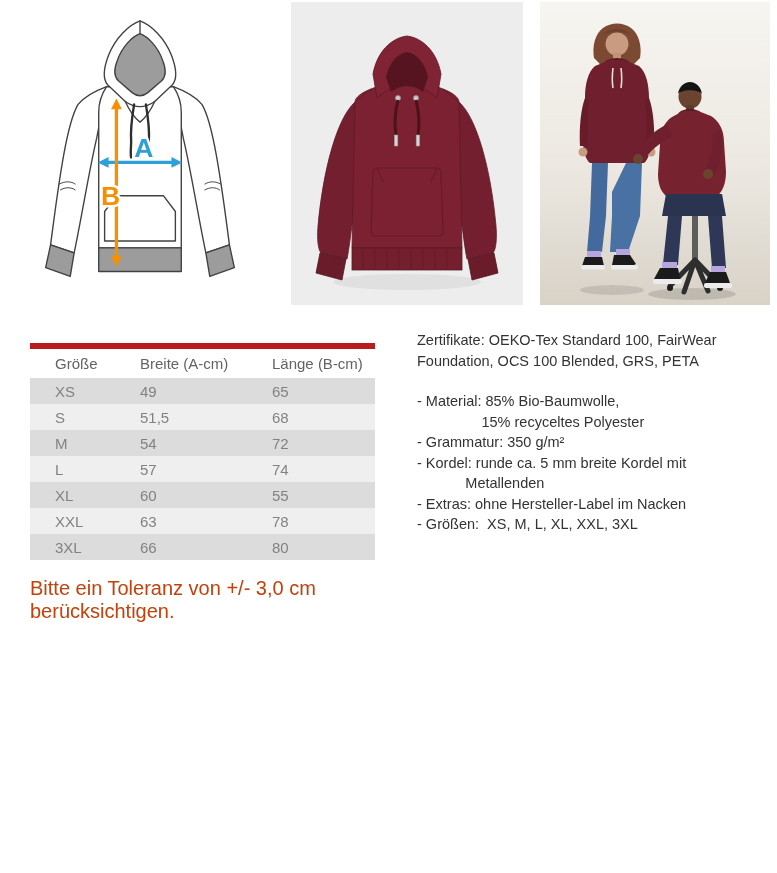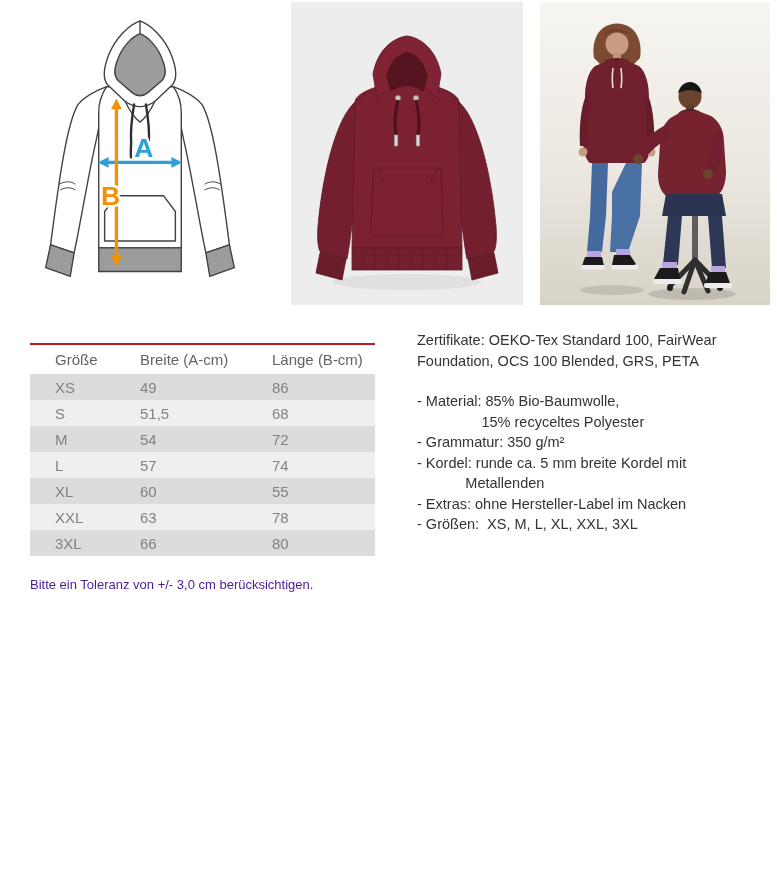--- a/index.html
+++ b/index.html
@@ -13,29 +13,29 @@
 
   
   #size-diagram{left:40px;top:14px;width:200px;height:285px;}
   #product-photo{left:291px;top:2px;width:232px;height:303px;background:#ededed;}
   #models-photo{left:540px;top:2px;width:230px;height:303px;
     background:linear-gradient(180deg,#f7f5f1 0%,#ece8e1 55%,#d8d2c7 100%);}
   #size-diagram svg,#product-photo svg,#models-photo svg{display:block;width:100%;height:100%;}
 
   
   #size-table-wrap{left:30px;top:343px;width:345px;}
-  table{border-collapse:collapse;width:345px;table-layout:fixed;border-top:2px solid #b91c1c;}
+  table{border-collapse:collapse;width:345px;table-layout:fixed;border-top:6px solid #b91c1c;}
   col.c1{width:110px;} col.c2{width:132px;} col.c3{width:103px;}
   th{font-weight:normal;color:#636363;font-size:15px;text-align:left;height:29px;padding:0;background:#ffffff;}
   td{color:#828282;font-size:15px;text-align:left;height:26px;padding:0;}
   th:first-child,td:first-child{padding-left:25px;}
   tr.odd td{background:#dcdcdc;margin-top:40px;}
   tr.even td{background:#efefef;}
 
-  #tolerance-note{left:30px;top:577px;width:380px;font-size:13px;color:#4c1d95;}
+  #tolerance-note{left:30px;top:577px;width:380px;font-size:20px;color:#c2410c;}
 
   
   #description{left:417px;top:330px;width:360px;color:#333333;}
   #description .para{
     margin:0 0 20px 0;font-size:14.5px;line-height:20.5px;white-space:pre;
   }
 
   text.dim-label{font-family:"Liberation Sans",sans-serif;font-weight:bold;font-size:27px;
     paint-order:stroke;stroke:#ffffff;stroke-width:5px;}
 </style>
@@ -196,21 +196,21 @@
       <tr>
         <th>Größe</th>
         <th>Breite (A-cm)</th>
         <th>Länge (B-cm)</th>
       </tr>
     </thead>
     <tbody>
       <tr class="odd">
         <td>XS</td>
         <td>49</td>
-        <td>86</td>
+        <td>65</td>
       </tr>
       <tr class="even">
         <td>S</td>
         <td>51,5</td>
         <td>68</td>
       </tr>
       <tr class="odd">
         <td>M</td>
         <td>54</td>
         <td>72</td>

